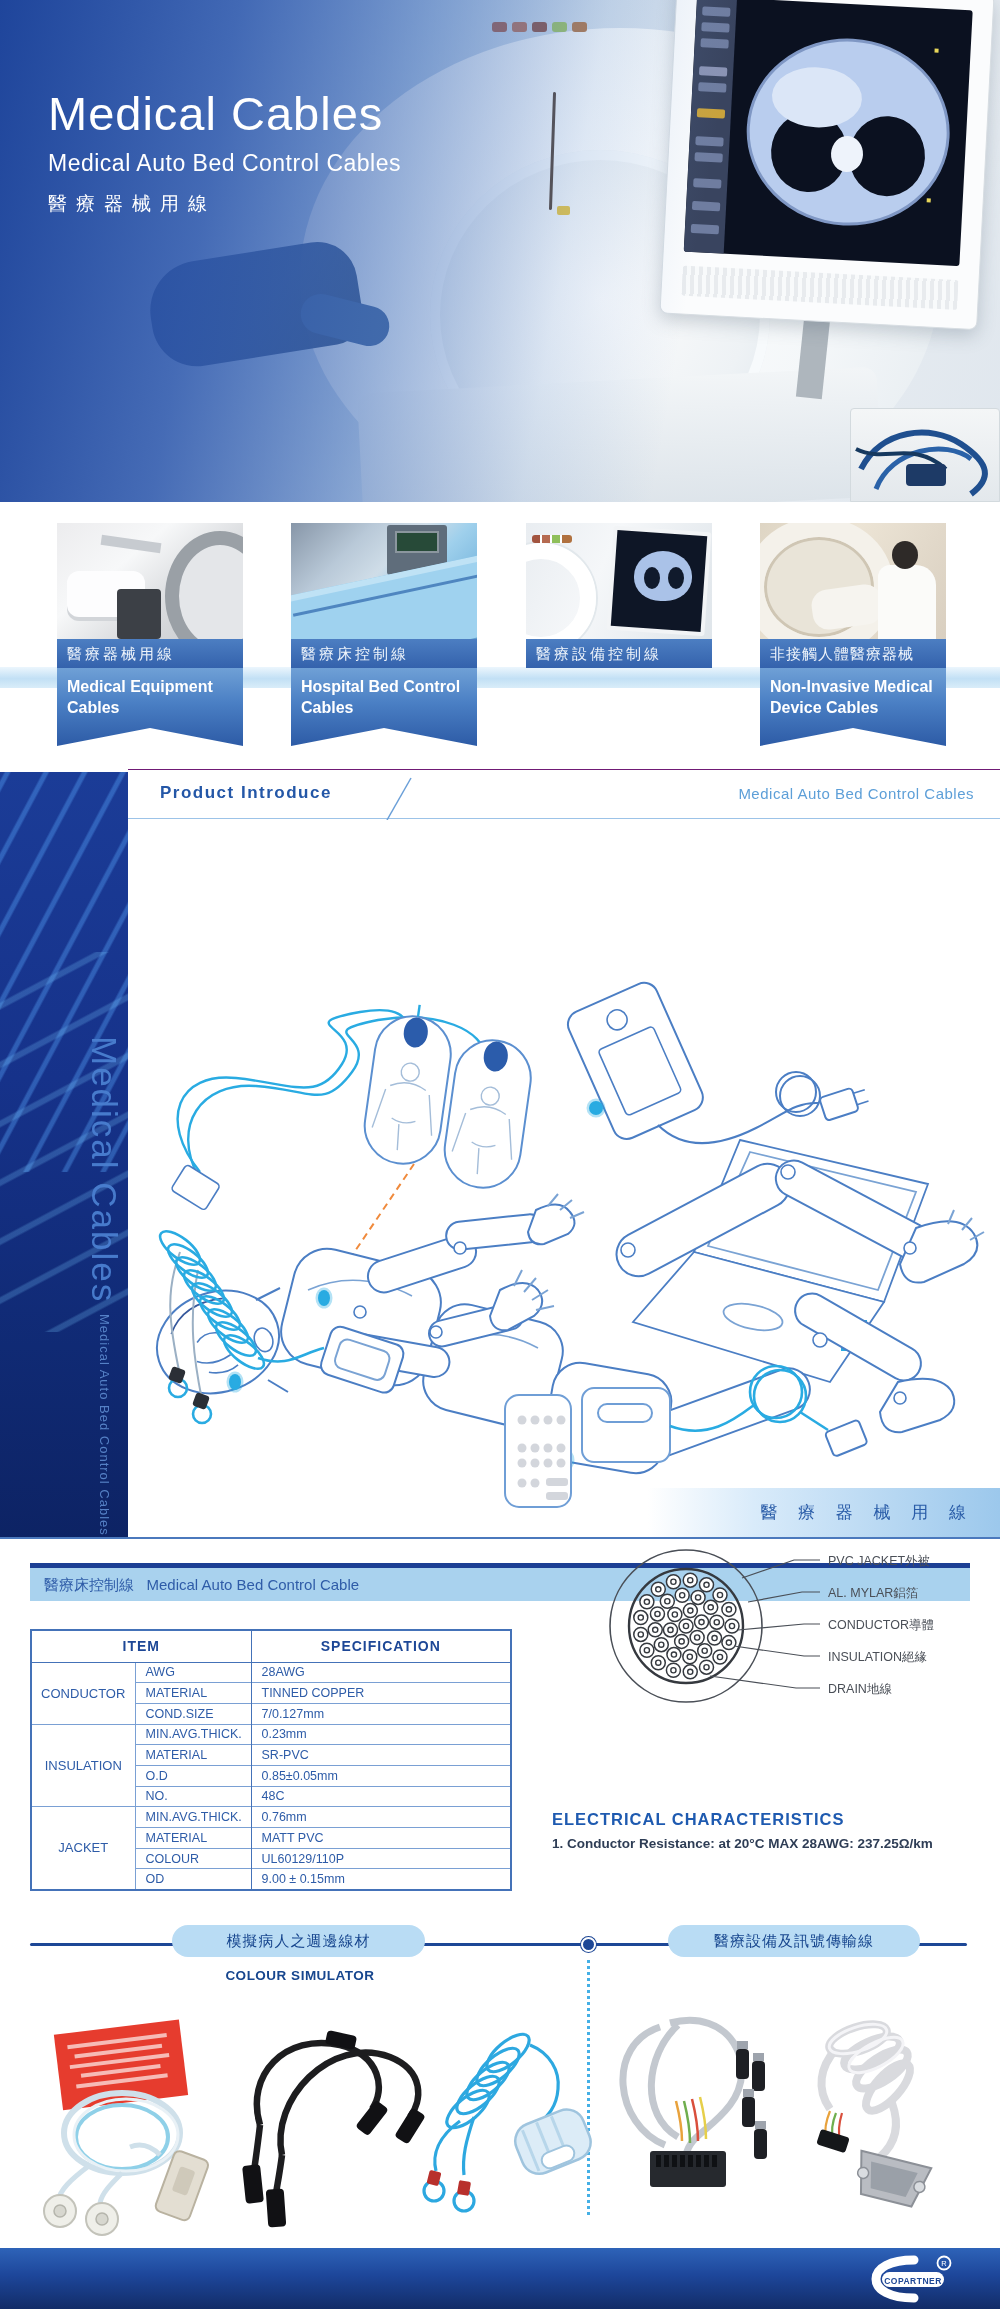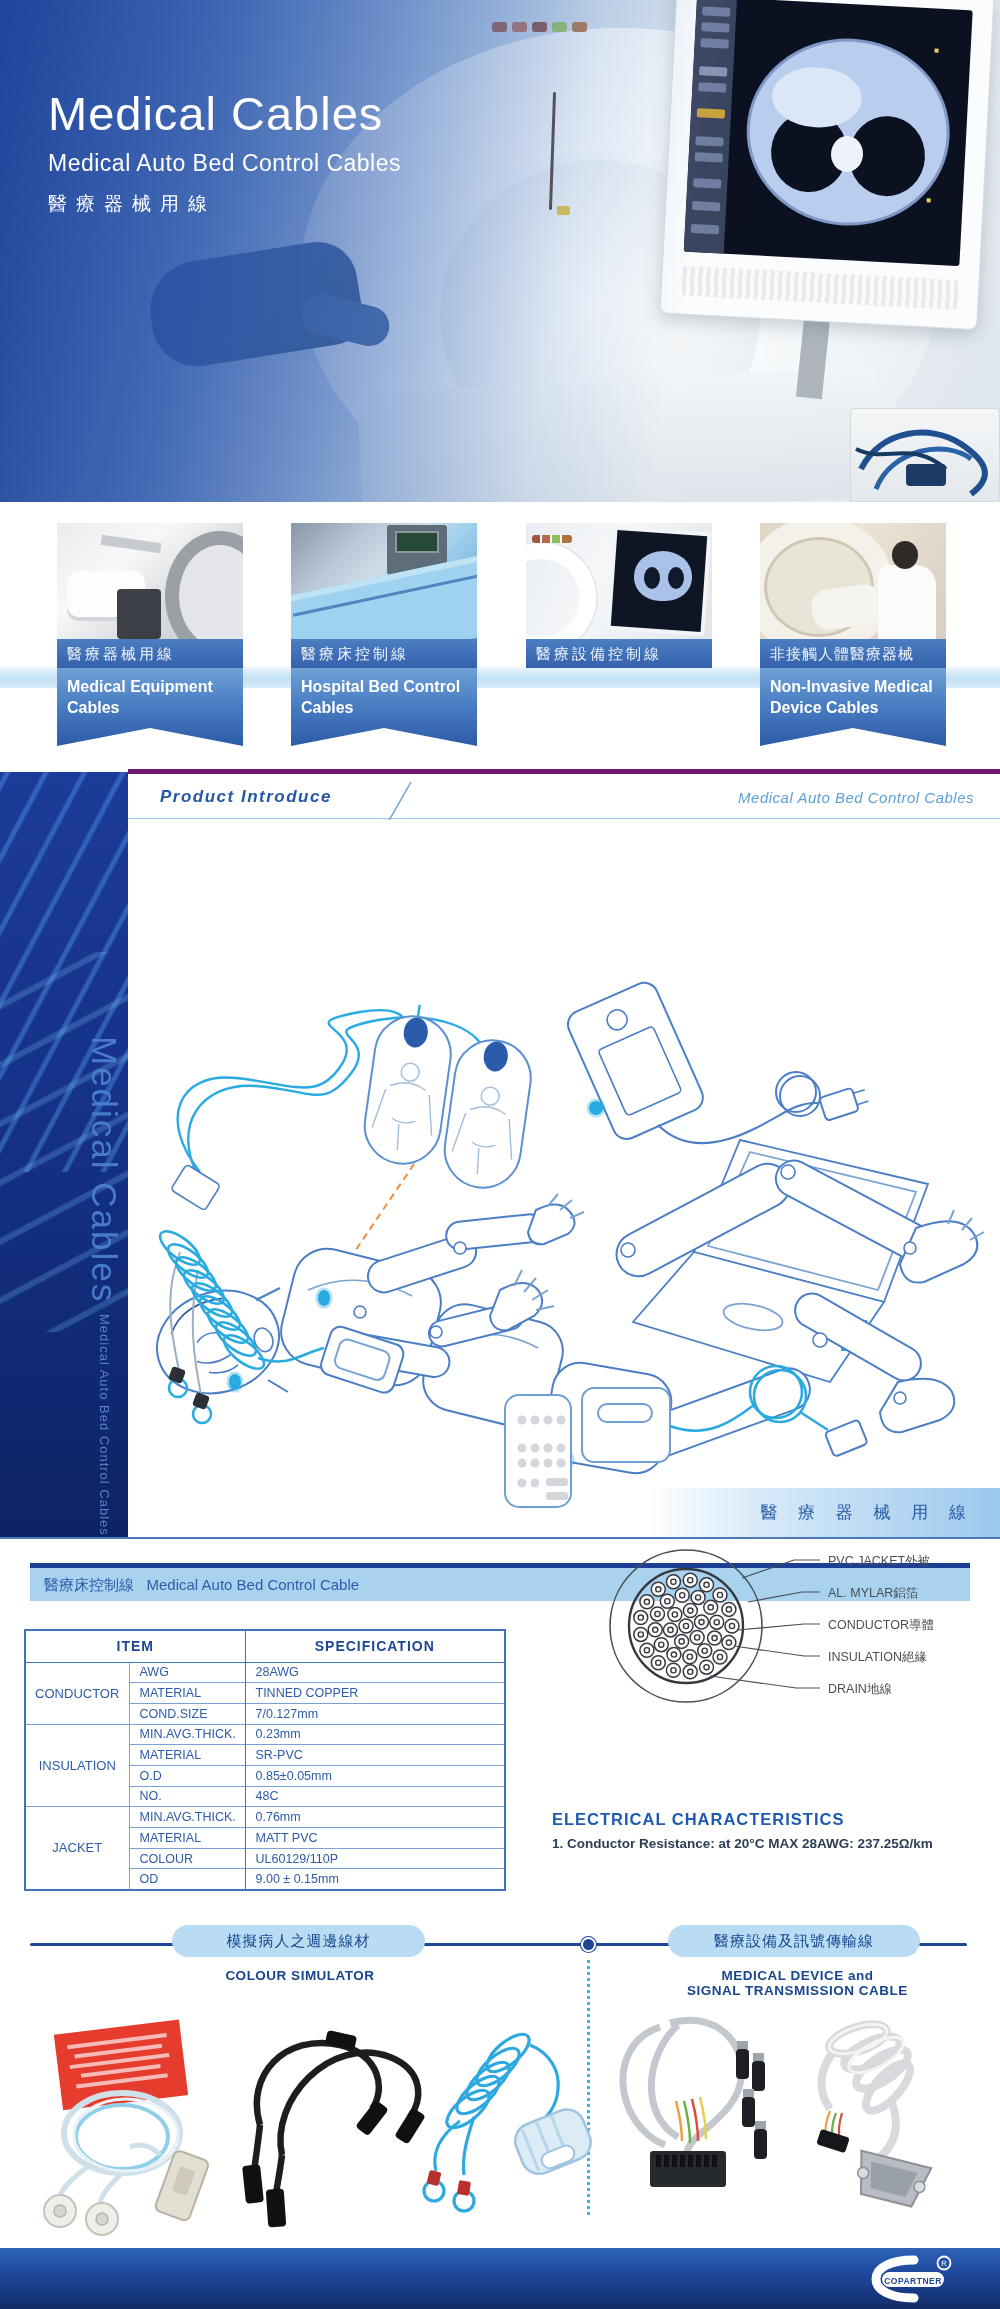--- a/index.html
+++ b/index.html
@@ -88,36 +88,36 @@
         background:linear-gradient(180deg,#1b3c97 0%,#16328a 40%,#102a74 75%,#0d2364 100%);}
   .pi-streaks{position:absolute;left:-40px;top:-20px;width:260px;height:420px;
         background:repeating-linear-gradient(118deg,rgba(90,170,255,0) 0 14px,rgba(90,170,255,.45) 16px 19px,rgba(30,90,200,0) 21px 34px);
         transform:rotate(0deg);opacity:.8;}
   .pi-streaks2{position:absolute;left:-60px;top:180px;width:300px;height:380px;
         background:repeating-linear-gradient(152deg,rgba(120,200,255,0) 0 20px,rgba(120,200,255,.35) 22px 26px,rgba(30,90,200,0) 28px 52px);opacity:.7;}
   .pi-side-text{position:absolute;right:4px;top:264px;height:500px;writing-mode:vertical-rl;color:#4a7fd0;}
   .pi-side-title{font-size:35px;letter-spacing:2px;opacity:.95;}
   .pi-side-sub{font-size:13px;letter-spacing:1px;margin-top:6px;color:#5d8bd0;opacity:.9;}
   .pi-head{left:128px;top:769px;width:872px;height:50px;background:#ffffff;
-        border-top:5px solid #701a75;border-bottom:1px solid #9cc3e8;font-style:italic;}
+        border-top:1px solid #701a75;border-bottom:1px solid #9cc3e8;}
   .pi-heading{position:absolute;left:32px;top:13px;font-size:17px;font-weight:bold;color:#2457a7;letter-spacing:1.5px;}
   .pi-heading-right{position:absolute;right:26px;top:15px;font-size:15px;color:#5d9fd8;letter-spacing:.5px;}
   .pi-slash{position:absolute;left:253px;top:4px;}
   .pi-content{left:128px;top:820px;width:872px;height:718px;background:#ffffff;}
   .pi-band{left:648px;top:1488px;width:352px;height:50px;
         background:linear-gradient(90deg,rgba(247,251,255,0) 0%,#d9ebfa 30%,#9cc8ec 100%);
         color:#2a5ca8;font-size:17px;letter-spacing:8px;text-align:right;line-height:50px;padding-right:26px;}
   .pi-bottomline{left:0;top:1537px;width:1000px;height:2px;background:#4b79bd;}
 
   
   .ts-bar{left:30px;top:1563px;width:940px;height:5px;background:#1c3f94;}
   .ts-head{left:30px;top:1568px;width:940px;height:33px;background:#a9d2ee;line-height:33px;padding-left:14px;
         color:#2f5ca8;font-size:15px;}
   .ts-head b{font-weight:normal;}
-  .spec-wrap{left:24px;top:1629px;width:480px;}
+  .spec-wrap{left:30px;top:1629px;width:480px;}
   table.spec{width:480px;border-collapse:collapse;table-layout:fixed;border:2px solid #4472b8;}
   table.spec col.c1{width:104px;} table.spec col.c2{width:116px;} table.spec col.c3{width:260px;}
   table.spec th{height:32px;font-size:14px;color:#1d4796;letter-spacing:1px;border-bottom:1.5px solid #4472b8;}
   table.spec th.th-item{border-right:1px solid #4472b8;}
   table.spec td{height:20.7px;font-size:12.5px;color:#2e5ca8;padding:0 0 0 10px;border-top:1px solid #7aa0d4;}
   table.spec td.group{text-align:center;padding:0;font-size:13px;border-right:1px solid #7aa0d4;}
   table.spec td.sub{border-right:1px solid #4472b8;}
   .elec-h{left:552px;top:1810px;font-size:16.5px;font-weight:bold;color:#1e5ab0;letter-spacing:1px;}
   .elec-line{left:552px;top:1836px;font-size:13.5px;font-weight:bold;color:#2e3d55;}
 
@@ -609,24 +609,20 @@
 
   <div class="abs elec-h">ELECTRICAL  CHARACTERISTICS</div>
   <div class="abs elec-line">1. Conductor Resistance:  at 20°C MAX 28AWG: 237.25Ω/km</div>
 
   <div class="abs rib-line"></div>
   <div class="abs pill" style="left:172px;width:253px;">模擬病人之週邊線材</div>
   <div class="abs pill" style="left:668px;width:252px;">醫療設備及訊號傳輸線</div>
   <div class="abs mid-dot"></div>
   <div class="abs dotline"></div>
   <div class="abs cap" style="left:130px;top:1968px;width:340px;">COLOUR SIMULATOR</div>
-  <div class="abs cap" style="left:640px;top:1968px;width:315px;">
-    <div>MEDICAL DEVICE and</div>
-    <div>SIGNAL TRANSMISSION CABLE</div>
-  </div>
 
   <div class="abs products">
     <svg width="940" height="240" viewBox="0 0 940 240">
 
       <g>
         <g transform="rotate(-7 90 60)">
           <rect x="28" y="22" width="126" height="76" fill="#e63c2e"></rect>
           <g fill="#ffffff" opacity=".65">
             <rect x="40" y="34" width="100" height="4"></rect>
               <rect x="46" y="44" width="88" height="4"></rect>

